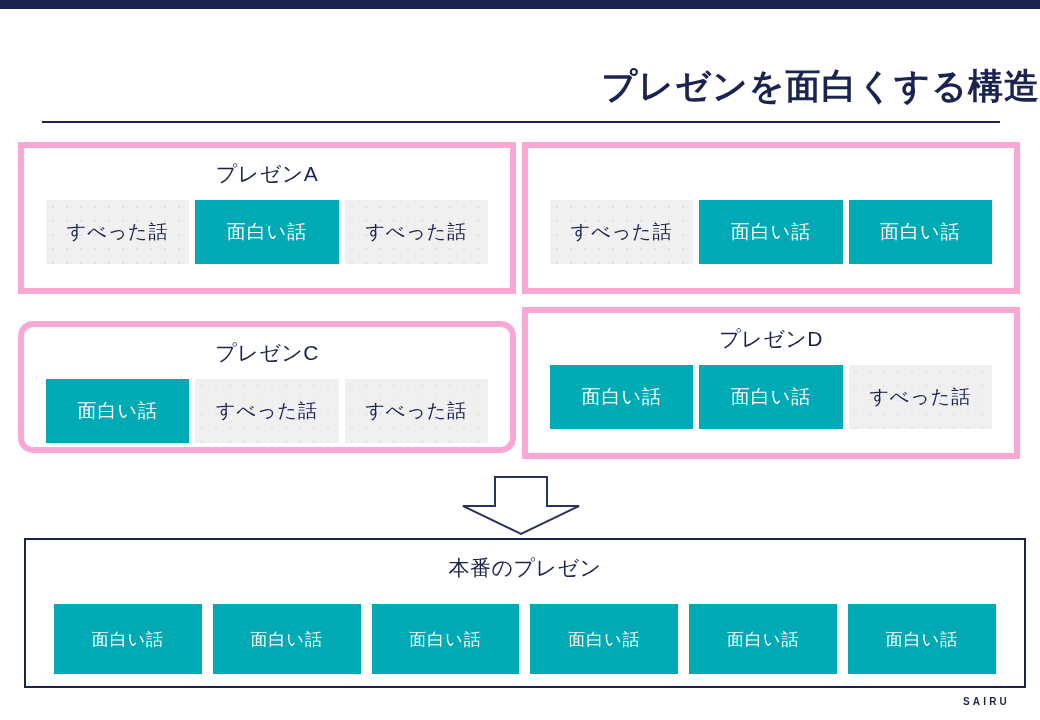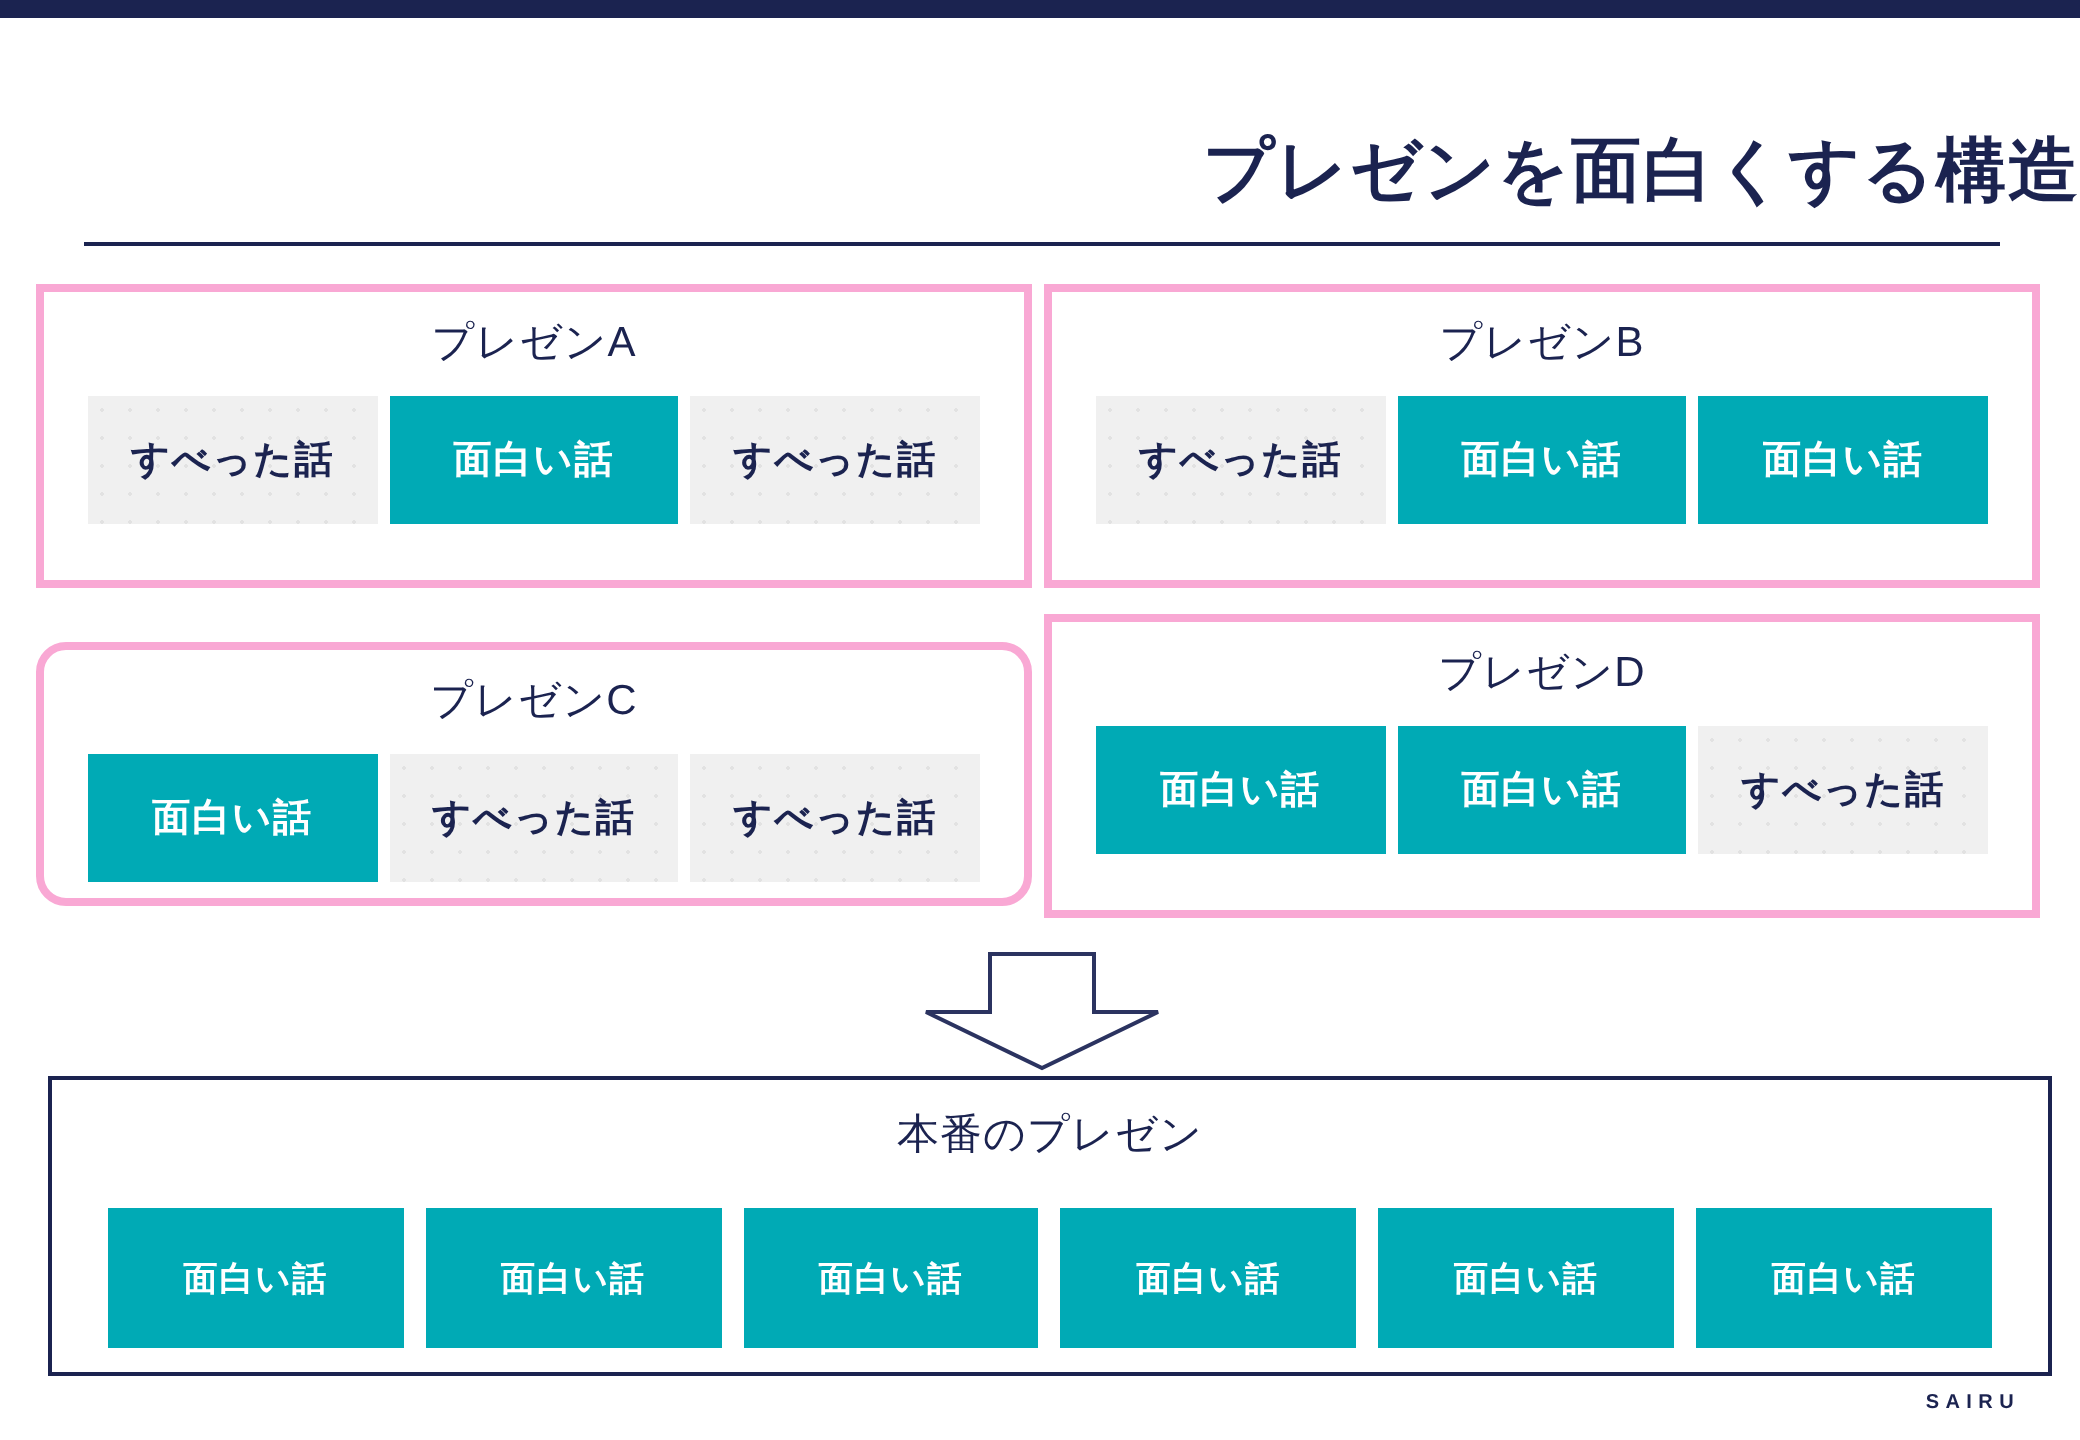--- a/index.html
+++ b/index.html
@@ -20,38 +20,38 @@
     line-height:44px;
   }
   .title-rule{
     position:absolute;left:42px;top:121px;width:958px;height:2px;background:#1b2350;
   }
 
   
   .card{
     position:absolute;
     background:#ffffff;
-    border:4px solid #f9a8d4;
+    border:6px solid #f9a8d4;
     box-sizing:border-box;
   }
   .card-title{
     position:absolute;left:0;right:0;top:12px;
     text-align:center;
     color:#1b2350;font-size:21px;font-weight:normal;
     line-height:28px;letter-spacing:0.5px;
   }
   .chip-row{
     position:absolute;left:22px;right:22px;top:52px;
     display:flex;align-items:stretch;gap:6px;
   }
   .chip{
     flex:1 1 0;
     height:64px;
     display:flex;align-items:center;justify-content:center;
-    font-size:19px;font-weight:bold;letter-spacing:1px;
+    font-size:19px;font-weight:normal;letter-spacing:1px;
     box-sizing:border-box;
   }
   .chip.teal{background:#00aab5;color:#ffffff;}
   .chip.grey{
     background:#f0f0f0;color:#1b2350;
     background-image:radial-gradient(#e2e2e2 1px, transparent 1px);
     background-size:14px 14px;
   }
 
   
@@ -92,21 +92,20 @@
   <div class="card" id="card-a">
     <div class="card-title">プレゼンA</div>
     <div class="chip-row">
       <div class="chip grey">すべった話</div>
       <div class="chip teal">面白い話</div>
       <div class="chip grey">すべった話</div>
     </div>
   </div>
 
   <div class="card" id="card-b">
-    <div class="card-title">プレゼンB</div>
     <div class="chip-row">
       <div class="chip grey">すべった話</div>
       <div class="chip teal">面白い話</div>
       <div class="chip teal">面白い話</div>
     </div>
   </div>
 
   <div class="card" id="card-c">
     <div class="card-title">プレゼンC</div>
     <div class="chip-row">

